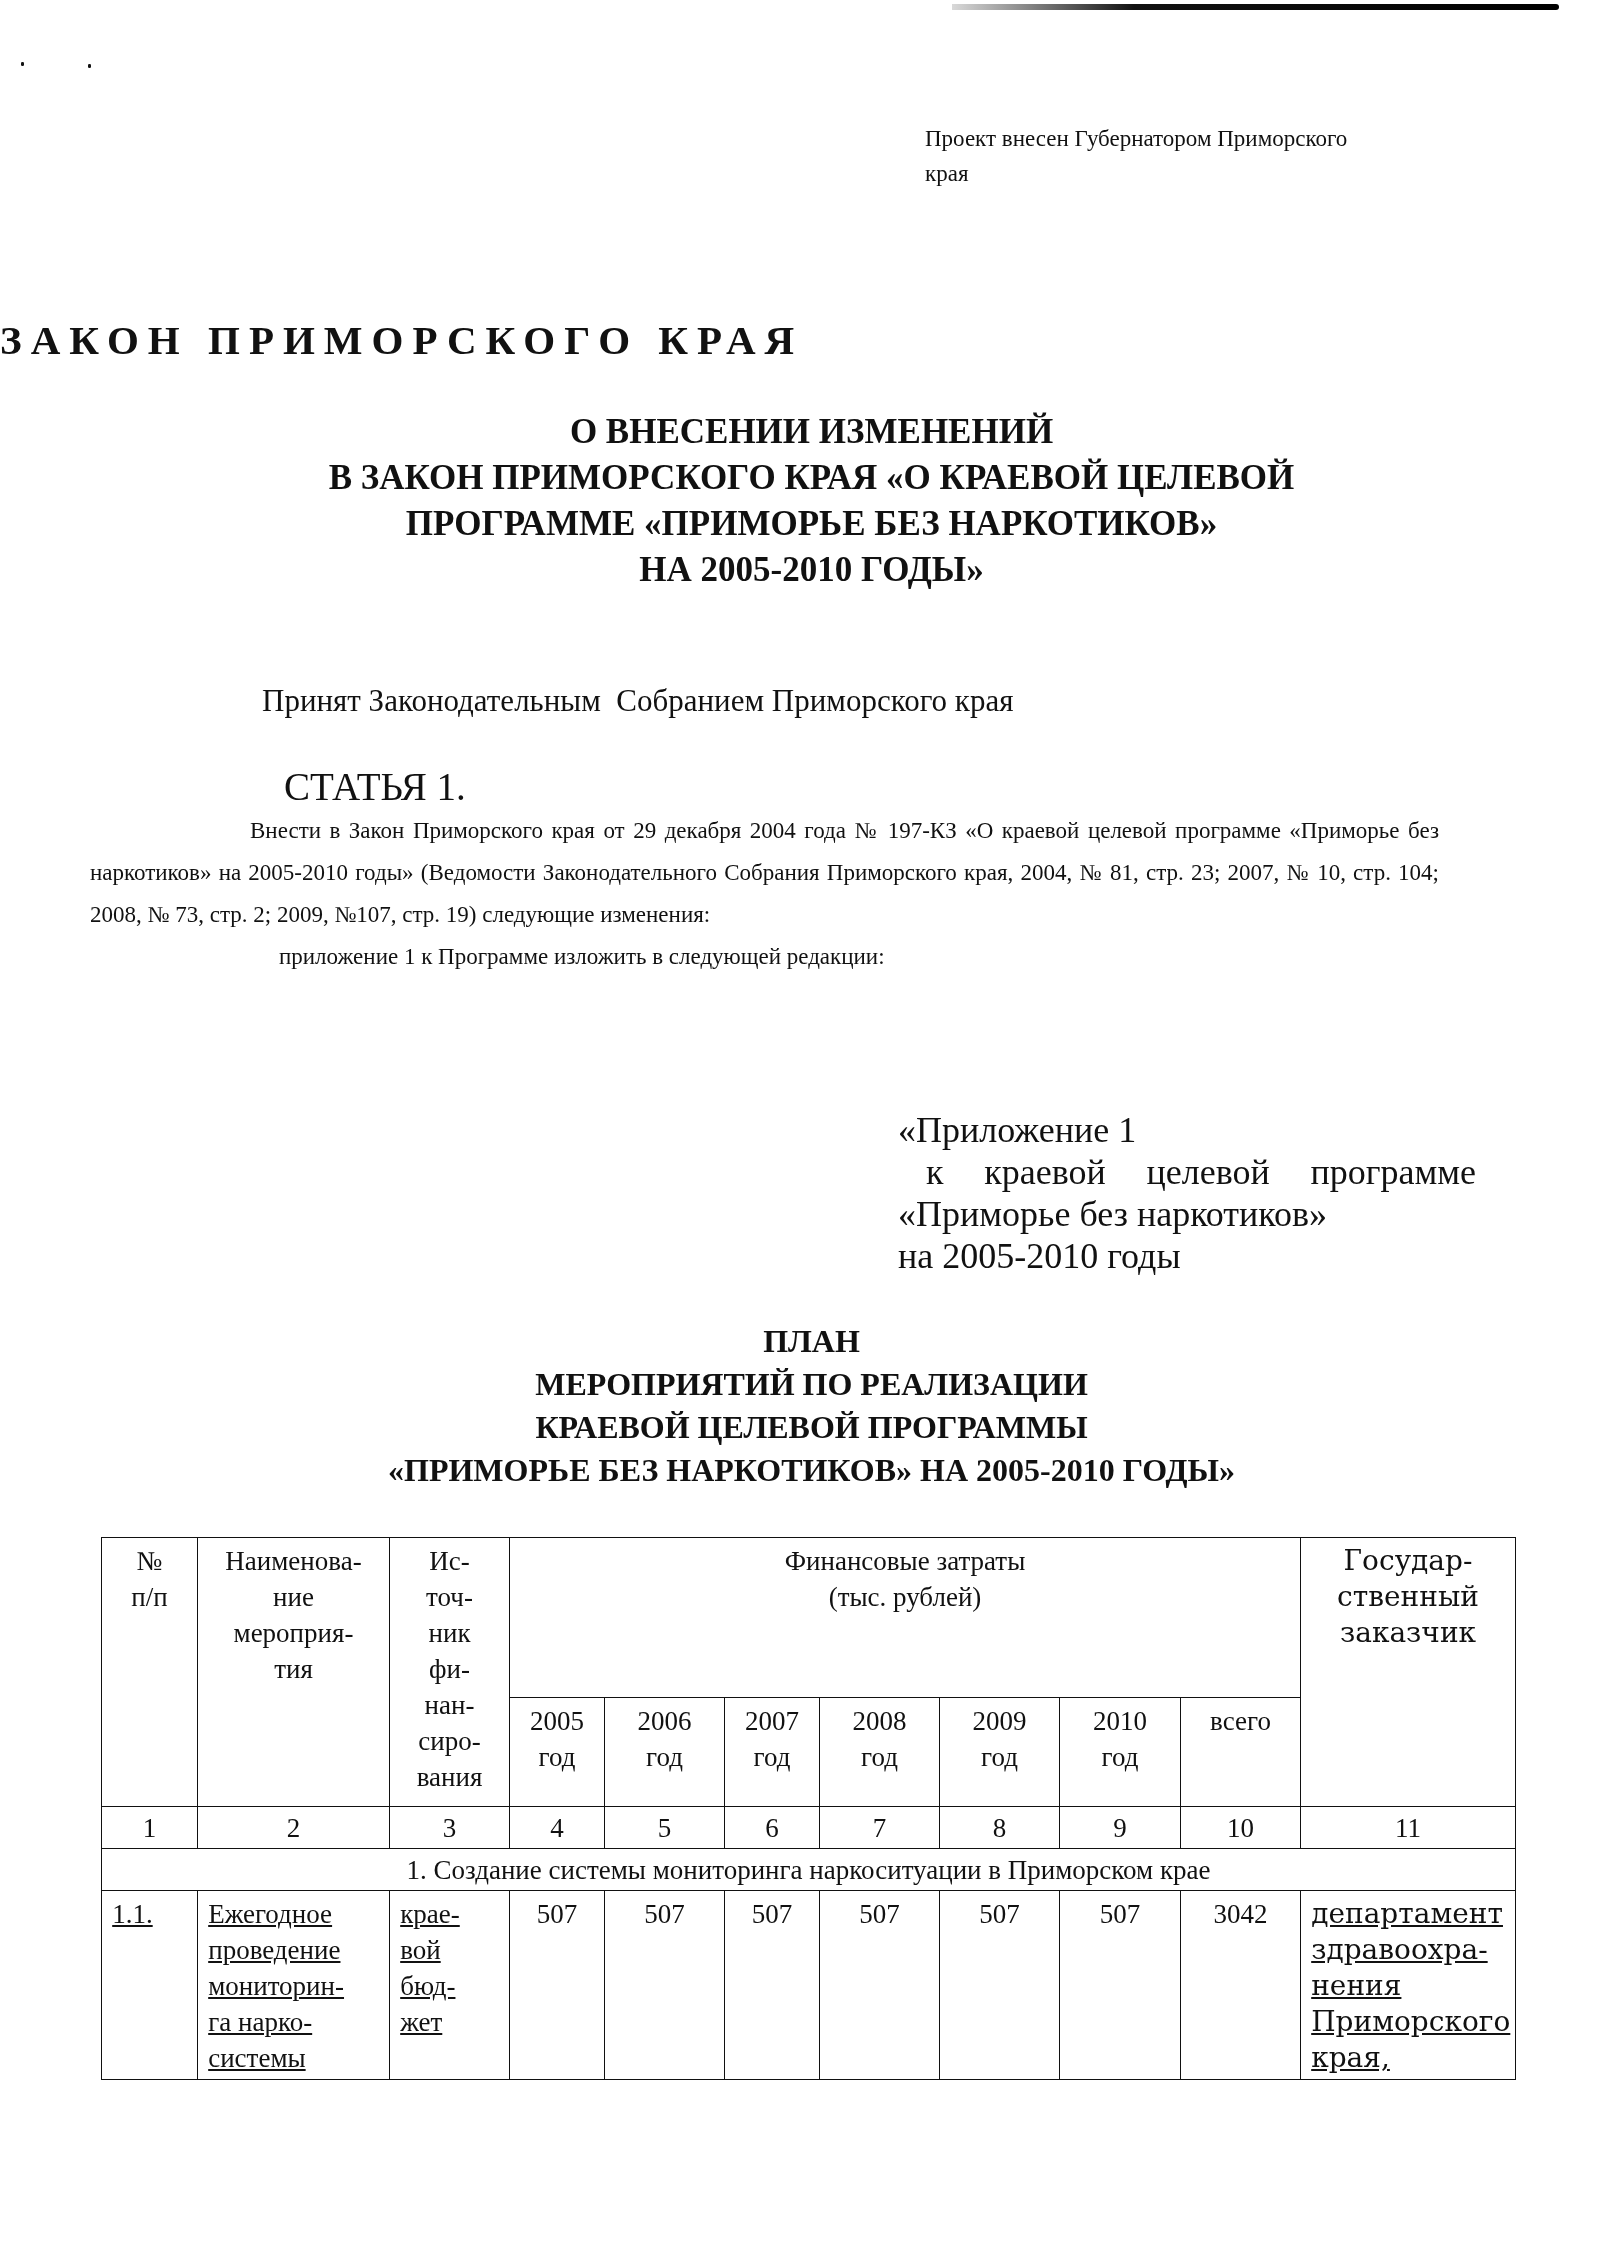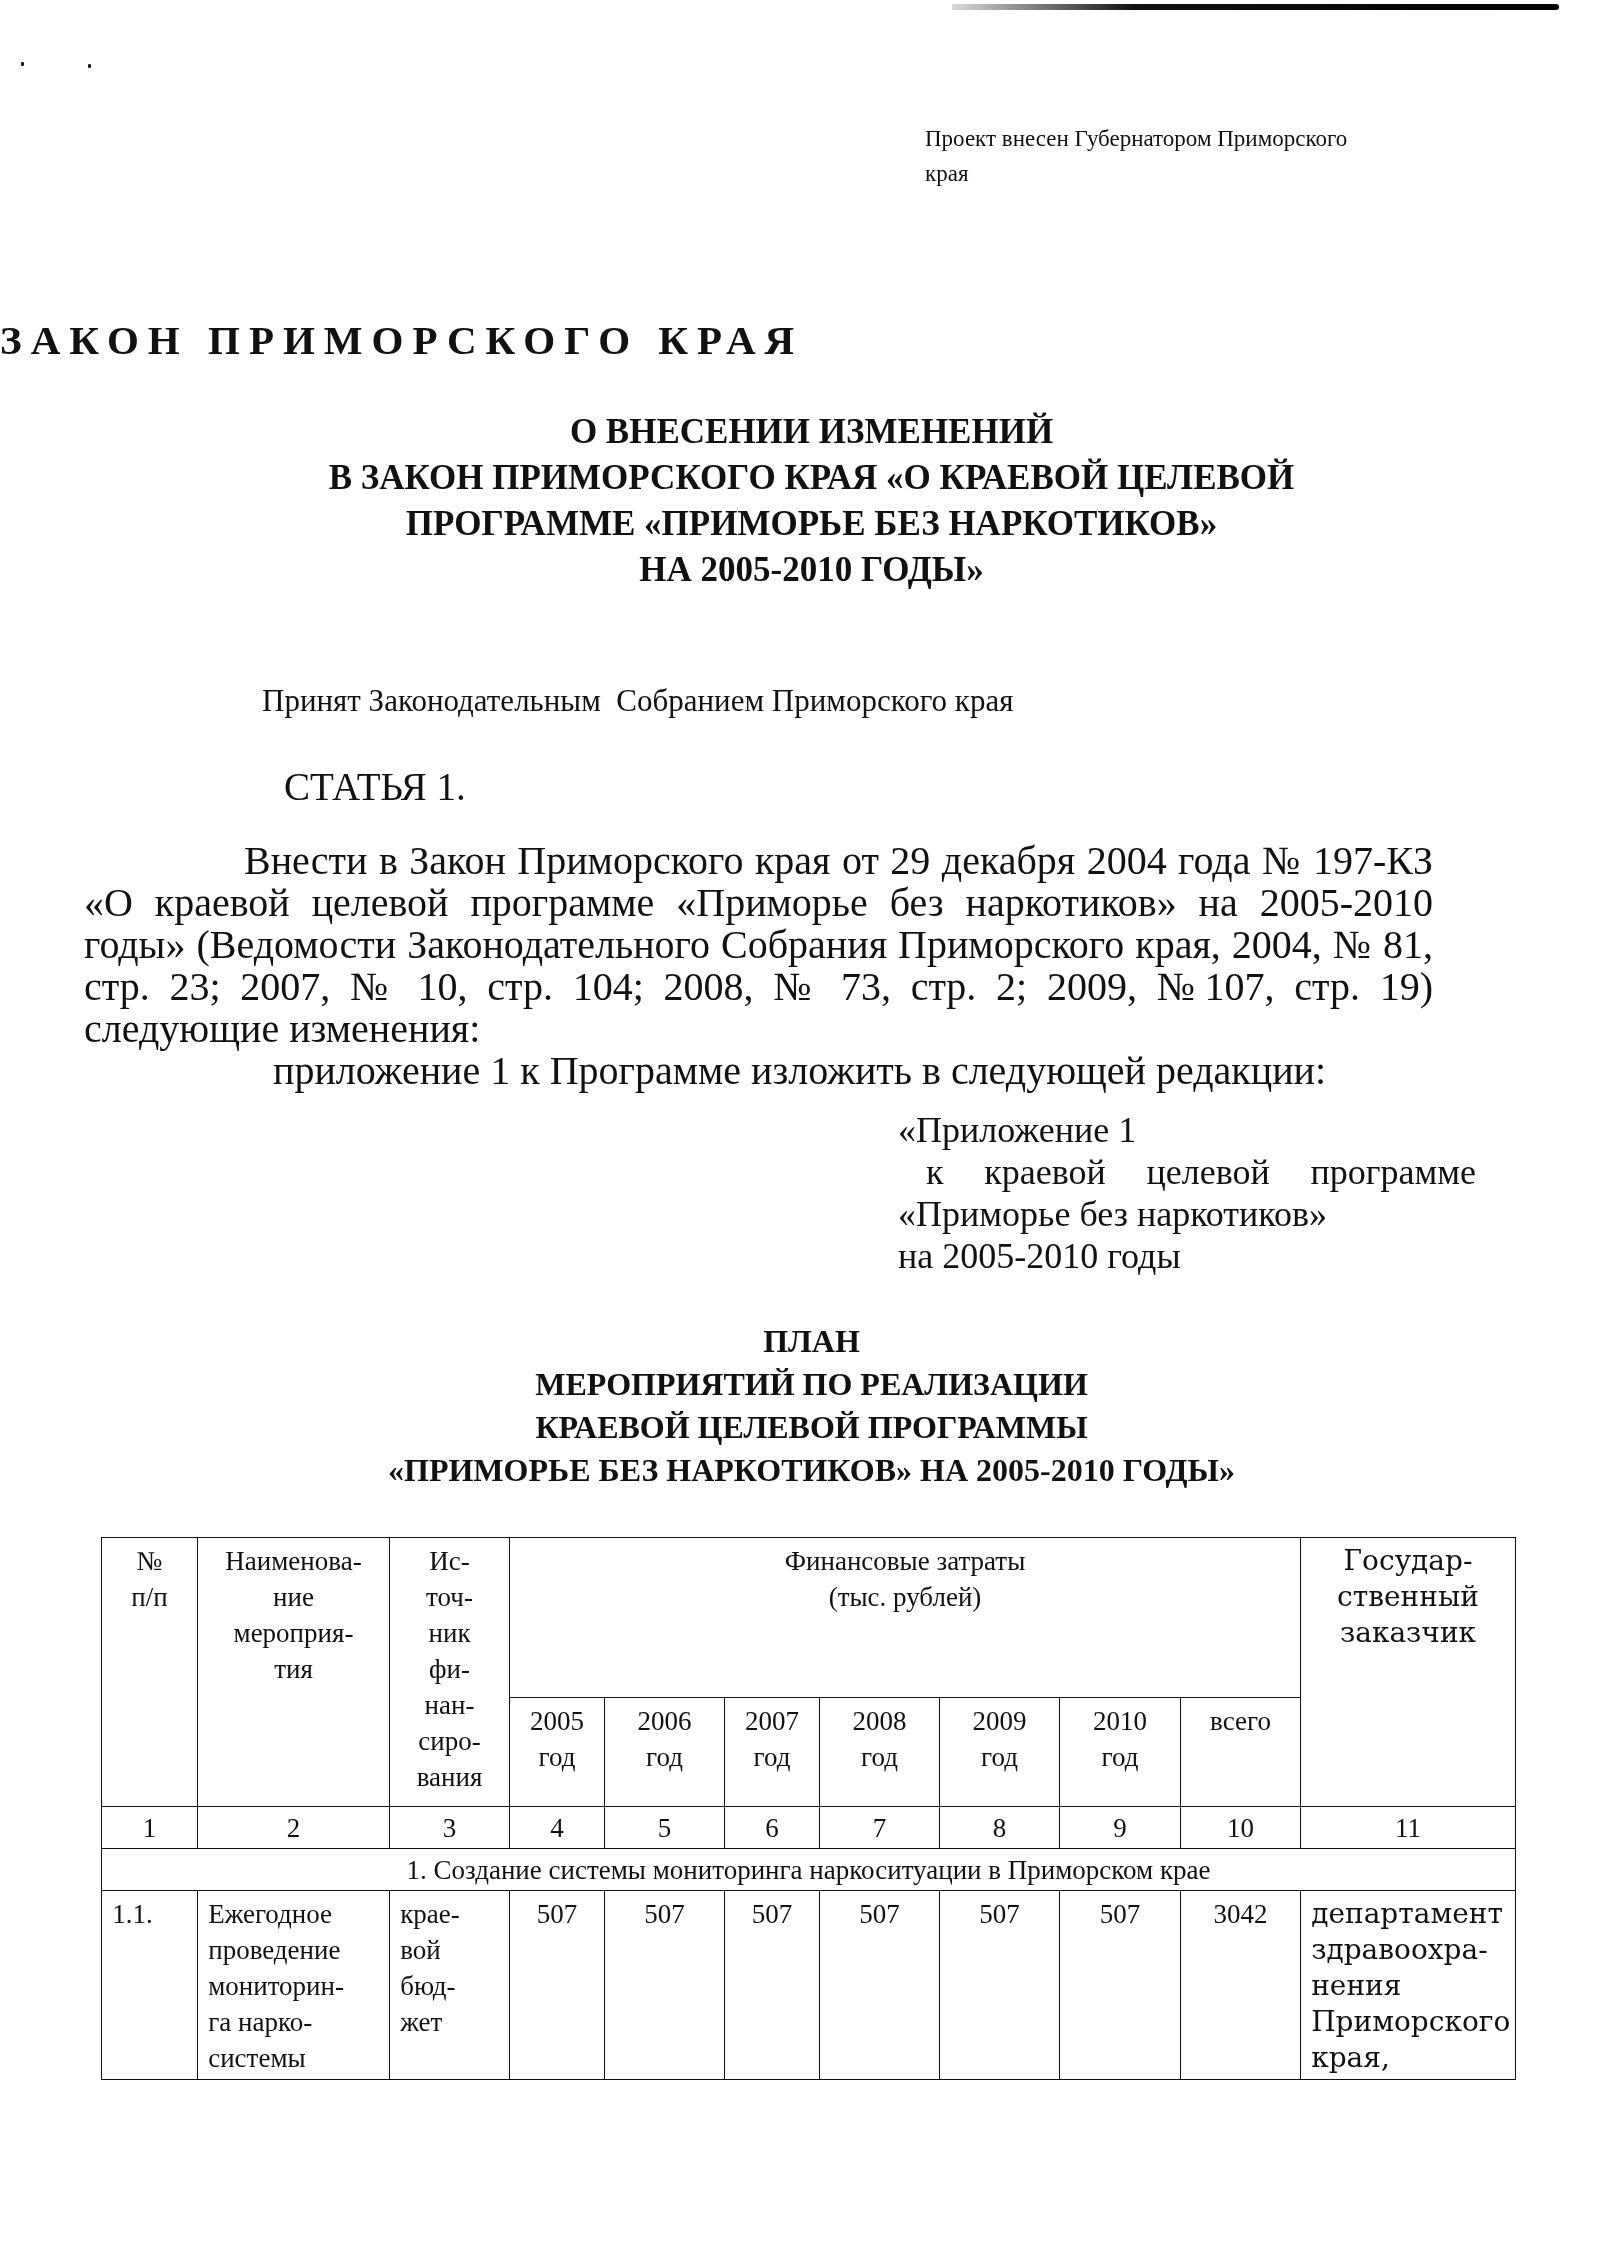--- a/index.html
+++ b/index.html
@@ -11,33 +11,33 @@
               border-radius: 0 3.8px 3.8px 0; }
   .speck { width: 3.2px; height: 3.8px; background: #111; border-radius: 1.3px; }
   .note { left: 925px; top: 121px; font-size: 23px; line-height: 35px; width: 486px; }
   .law-title { left: 0; width: 1623px; top: 316px; text-align: left; font-size: 41px;
                font-weight: bold; letter-spacing: 9px; }
   .subtitle { left: 0; width: 1623px; top: 409px; text-align: center; font-size: 35px;
               font-weight: bold; line-height: 46px; }
   .subtitle div { white-space: nowrap; text-align: center; }
   .adopted { left: 262px; top: 683px; font-size: 31px; }
   .article { left: 284px; top: 764px; font-size: 39px; }
-  .body-text { left: 84px; width: 1349px; top: 810px; font-size: 40px; line-height: 42px;
-               text-align: justify; margin-top: 30px; }
+  .body-text { left: 90px; width: 1349px; top: 810px; font-size: 23px; line-height: 42px;
+               text-align: justify; }
   .body-text .p1 { text-indent: 160px; }
   .body-text .p2 { text-indent: 189px; margin-top: 0; }
   .annex { left: 898px; top: 1109px; font-size: 36px; line-height: 42px; width: 575px; }
   .annex .spread { text-align: justify; text-align-last: justify; width: 550px; margin-left: 28px; }
   .plan { left: 0; width: 1623px; top: 1320px; text-align: center; font-size: 32px;
           font-weight: bold; line-height: 43px; }
   table.plan-table { position: absolute; left: 101px; top: 1537px; border-collapse: collapse;
                      font-size: 27px; line-height: 36px; }
   .plan-table td { border: 1.9px solid #111; vertical-align: top; text-align: center;
                    padding: 5.1px 2.6px 2.6px 2.6px; }
-  .plan-table td.left { text-align: left; padding-left: 10.2px; }
+  .plan-table td.left { text-align: left; padding-left: 10.2px; text-decoration: underline; }
   .plan-table tr.nums td { padding: 2.6px; vertical-align: middle; }
   .plan-table tr.section td { padding: 2.6px; }
   .plan-table .customer { font-family: "DejaVu Serif", serif; font-size: 28px; line-height: 36px; }
 </style>
 </head>
 <body>
 
 <div class="abs scan-bar"></div>
 <div class="abs speck" style="left:21px;top:62px;"></div>
 <div class="abs speck" style="left:88px;top:64px;width:2.6px;"></div>

